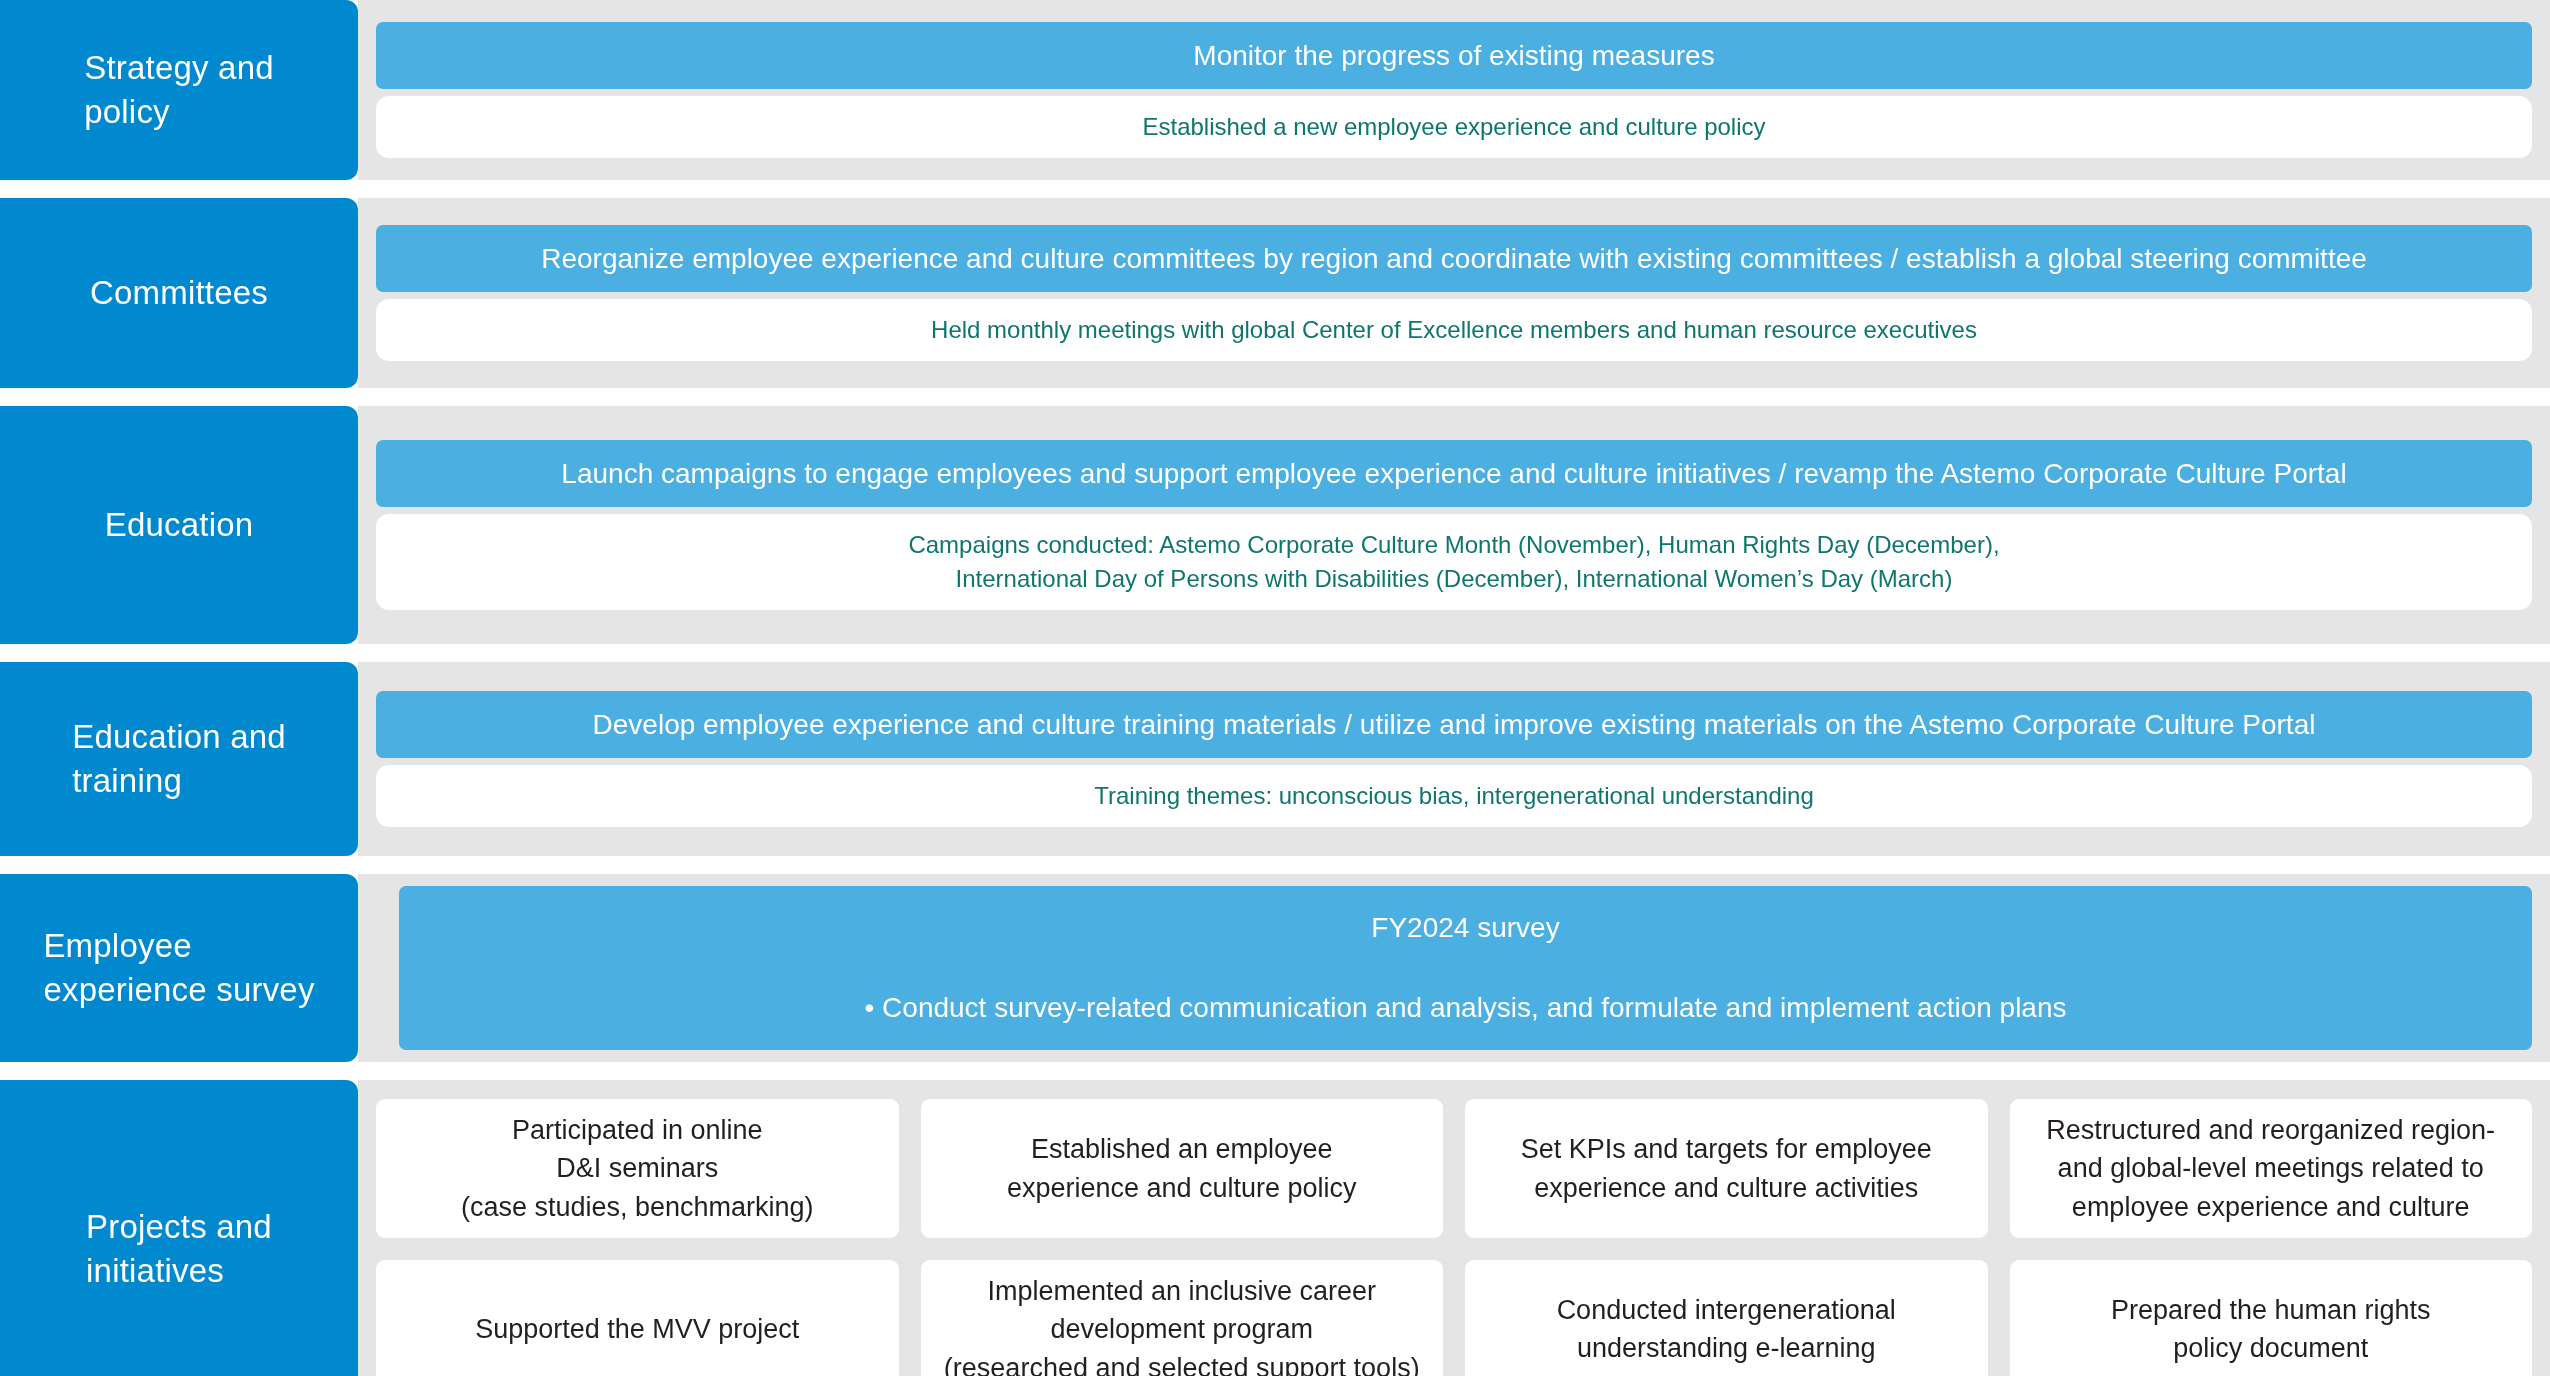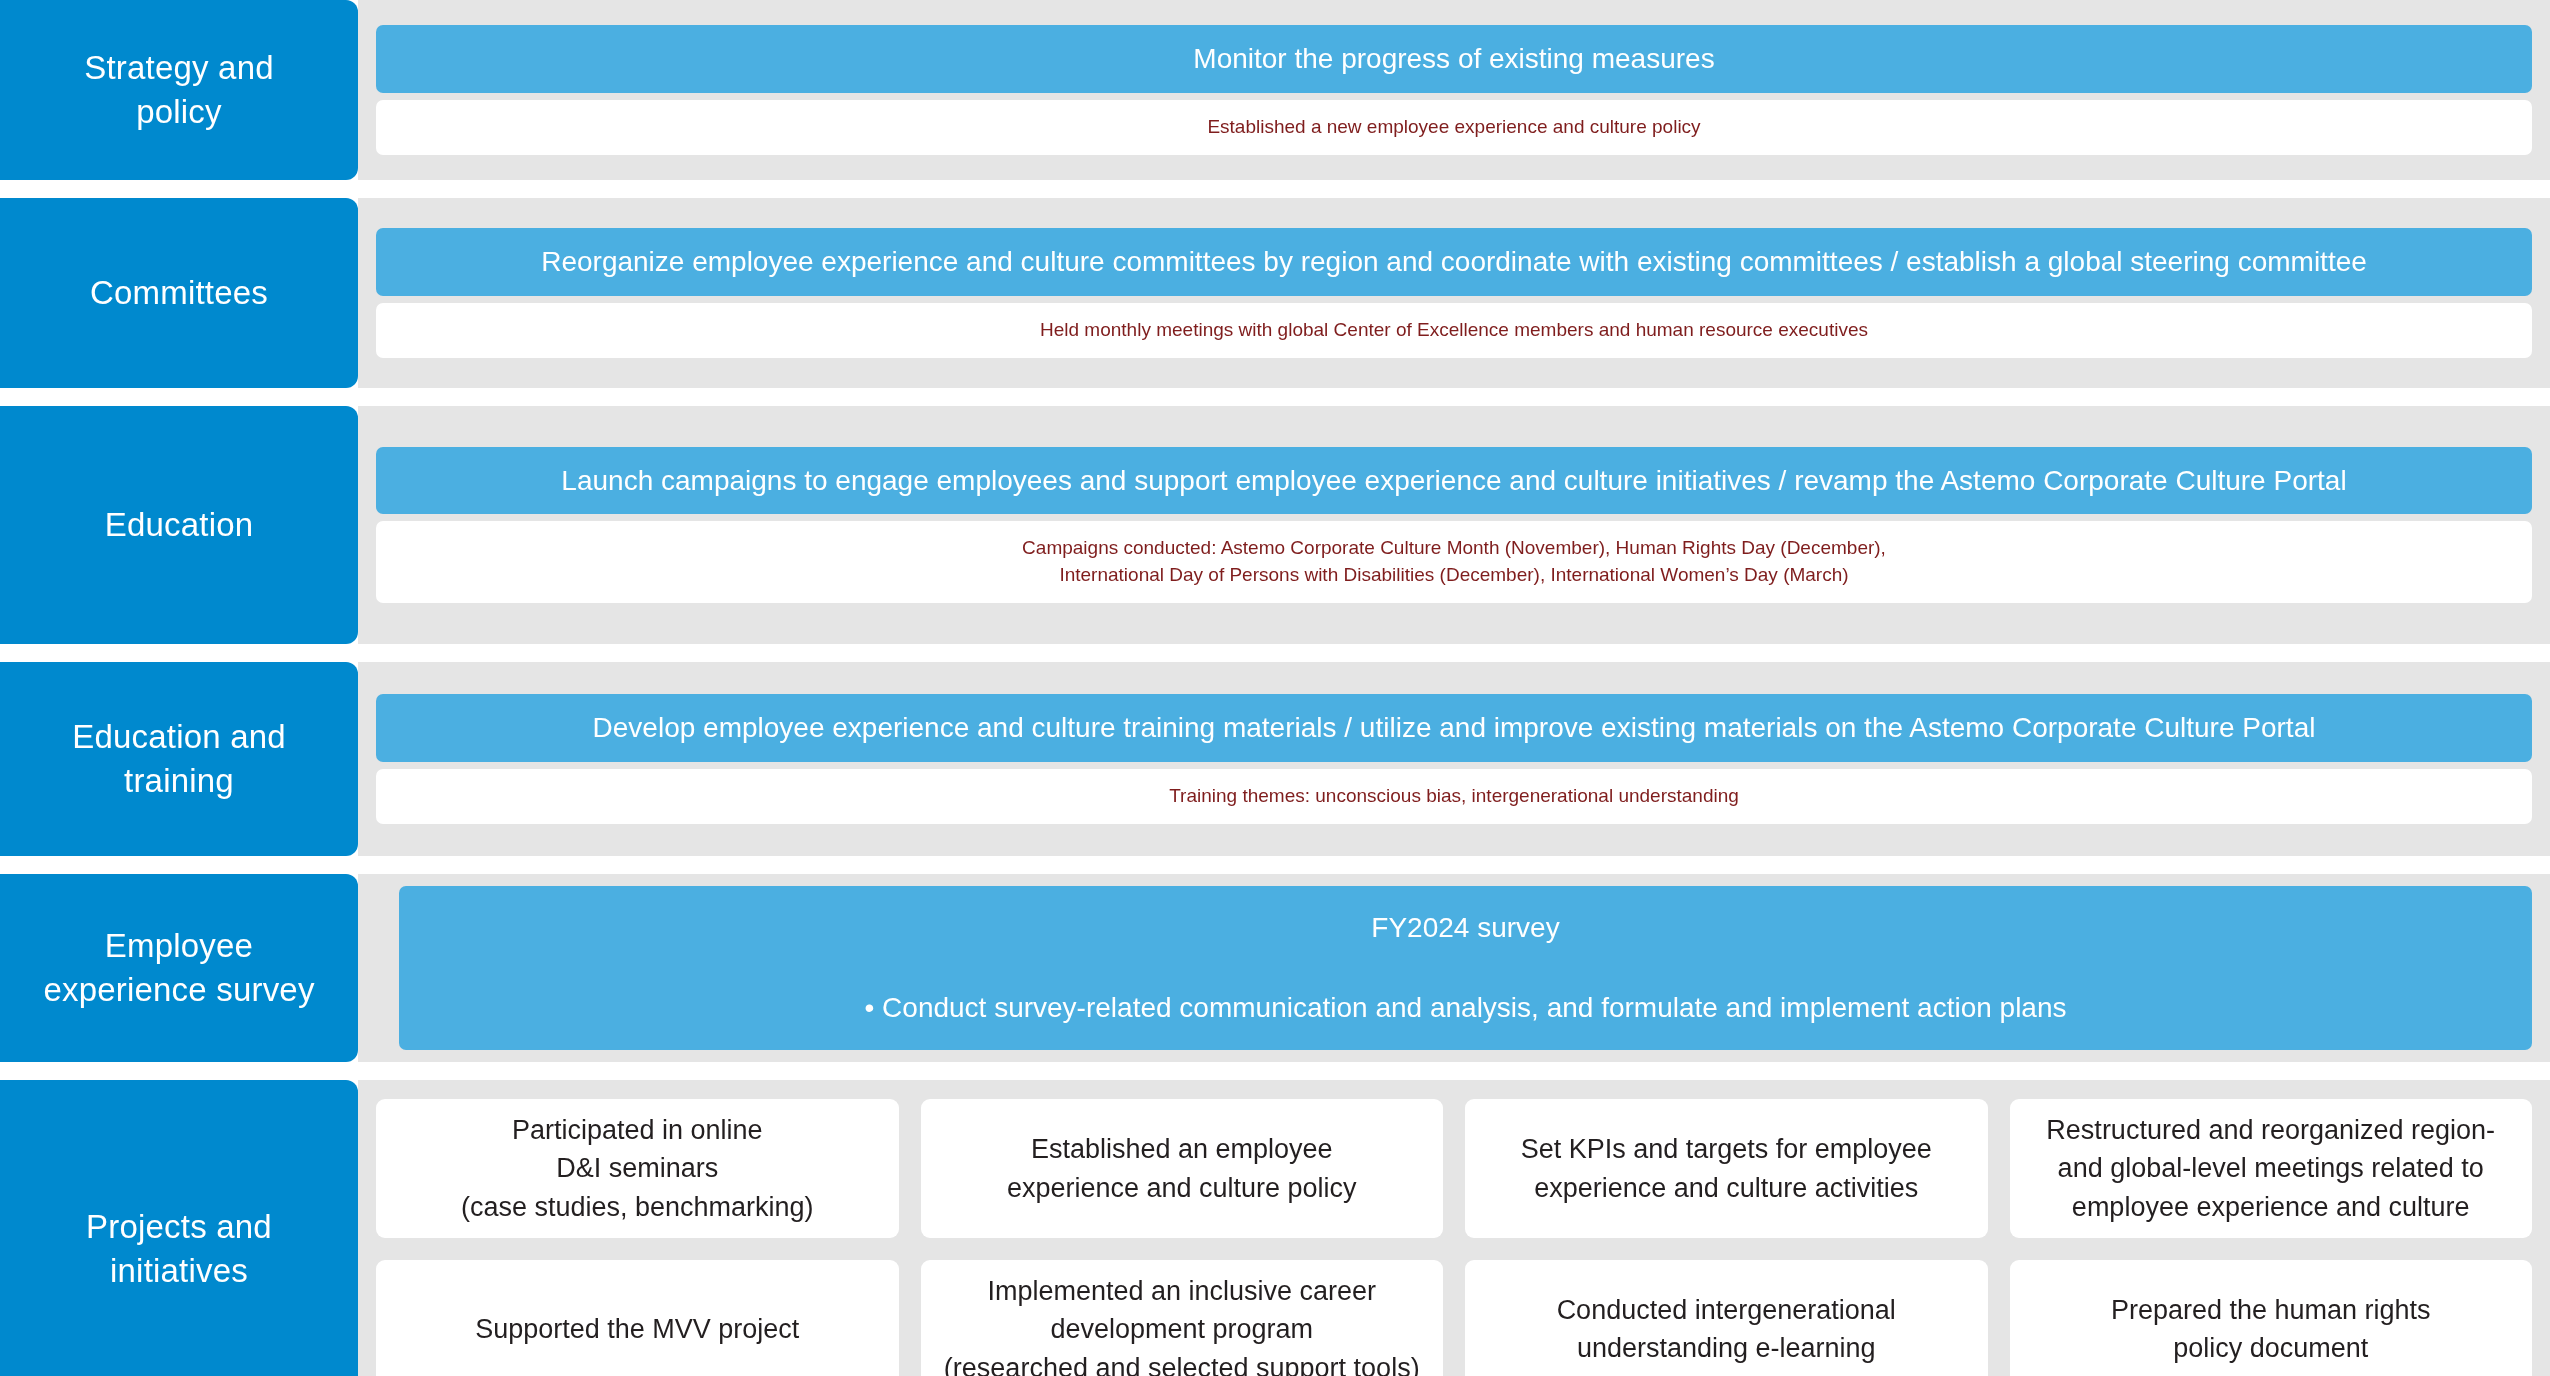--- a/index.html
+++ b/index.html
@@ -26,21 +26,20 @@
   
   .cat{
     width:358px;
     flex:0 0 358px;
     background:#0089ce;
     border-radius:0 12px 12px 0;
     color:#ffffff;
     display:flex;
     align-items:center;
     justify-content:center;
-    text-align:center;
     font-size:33px;
     line-height:1.32;
     letter-spacing:.2px;
     padding:0 14px;
     box-sizing:border-box;
   }
 
   
   .panel{
     flex:1 1 auto;
@@ -56,24 +55,24 @@
     color:#ffffff;
     border-radius:7px;
     text-align:center;
     font-size:28px;
     line-height:1.42;
     padding:14px 18px;
     box-sizing:border-box;
   }
   .note{
     background:#ffffff;
-    color:#7f1d1d;
-    border-radius:7px;
+    color:#0f766e;
+    border-radius:13px;
     text-align:center;
-    font-size:19px;
+    font-size:24px;
     line-height:1.42;
     padding:14px 18px;
     margin-top:7px;
     box-sizing:border-box;
   }
   .banner.tall{padding:22px 30px;margin-left:23px;}
 
   
   .grid{
     display:grid;

